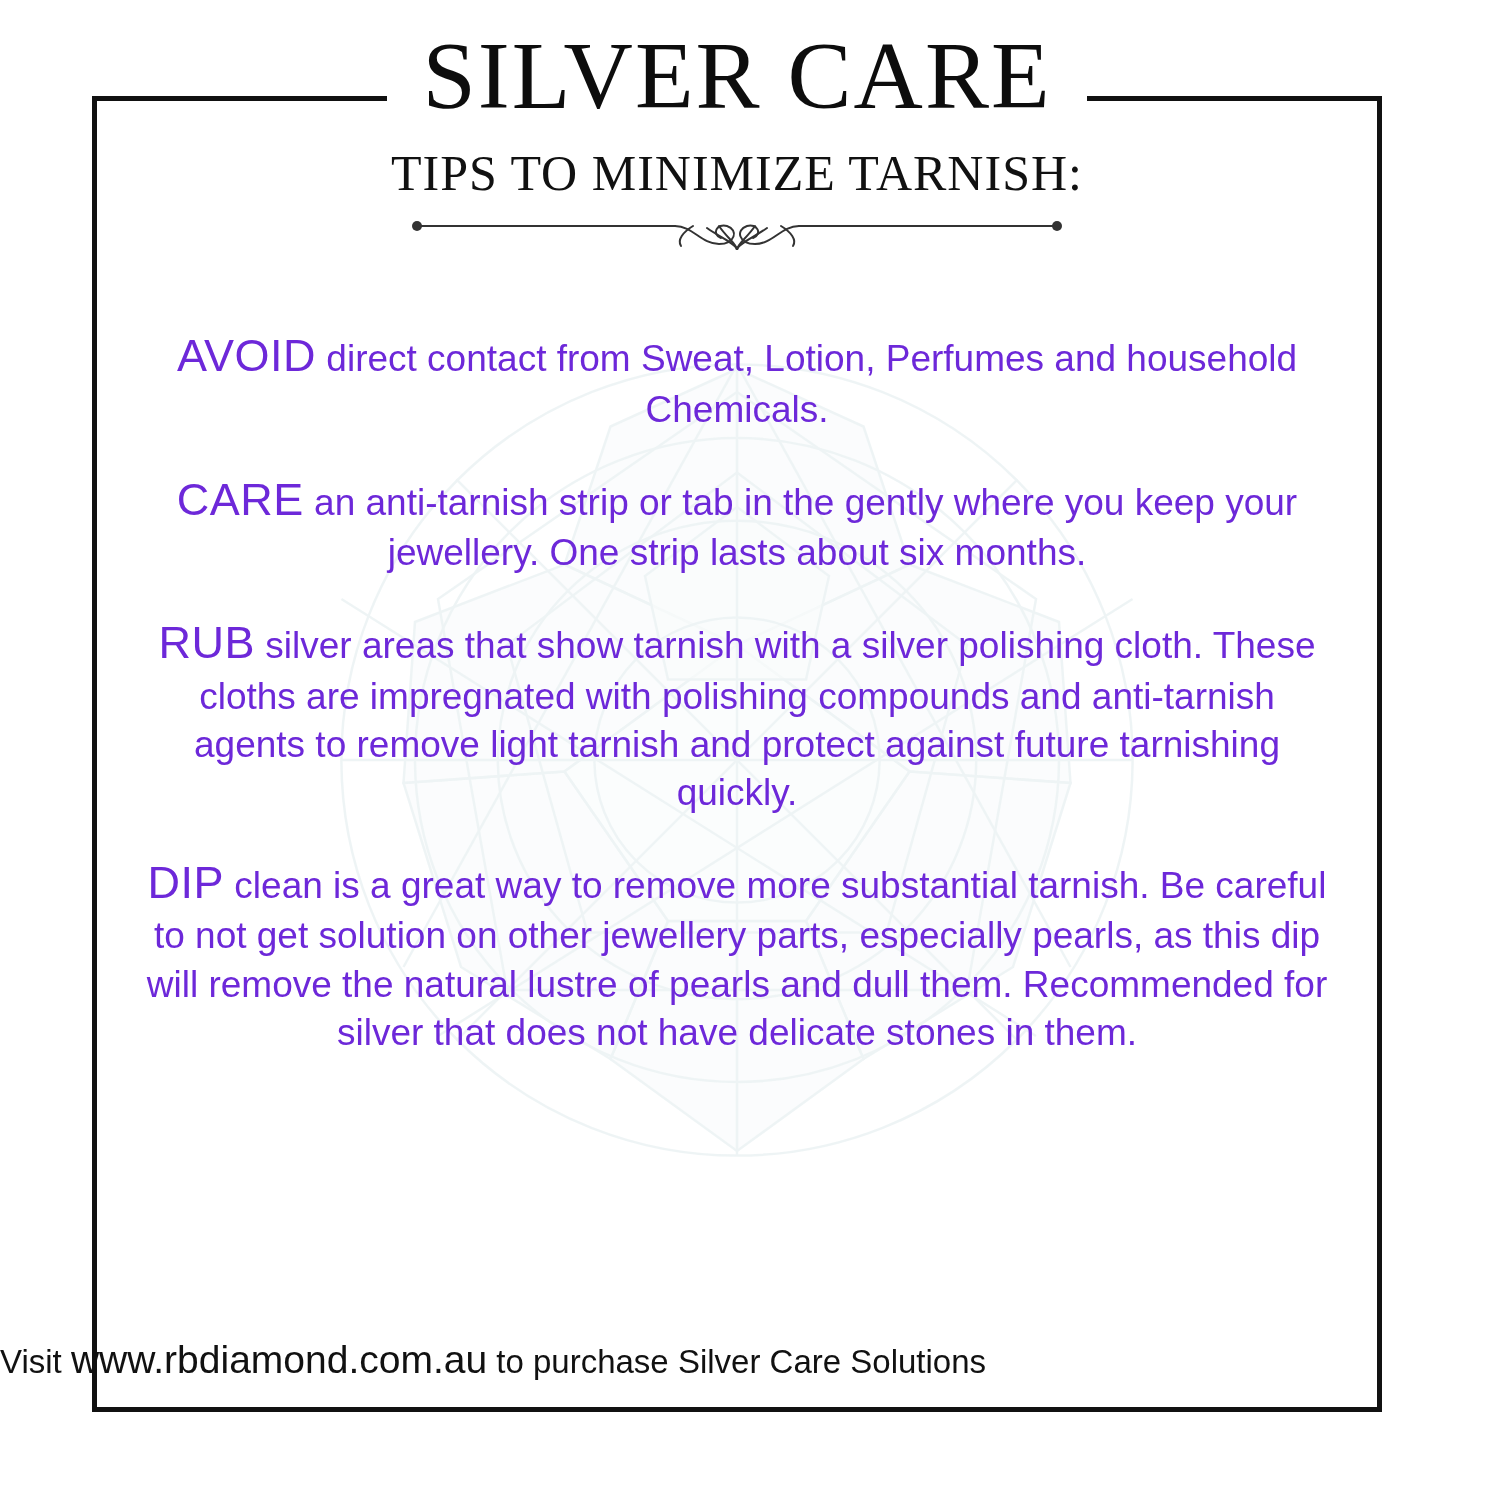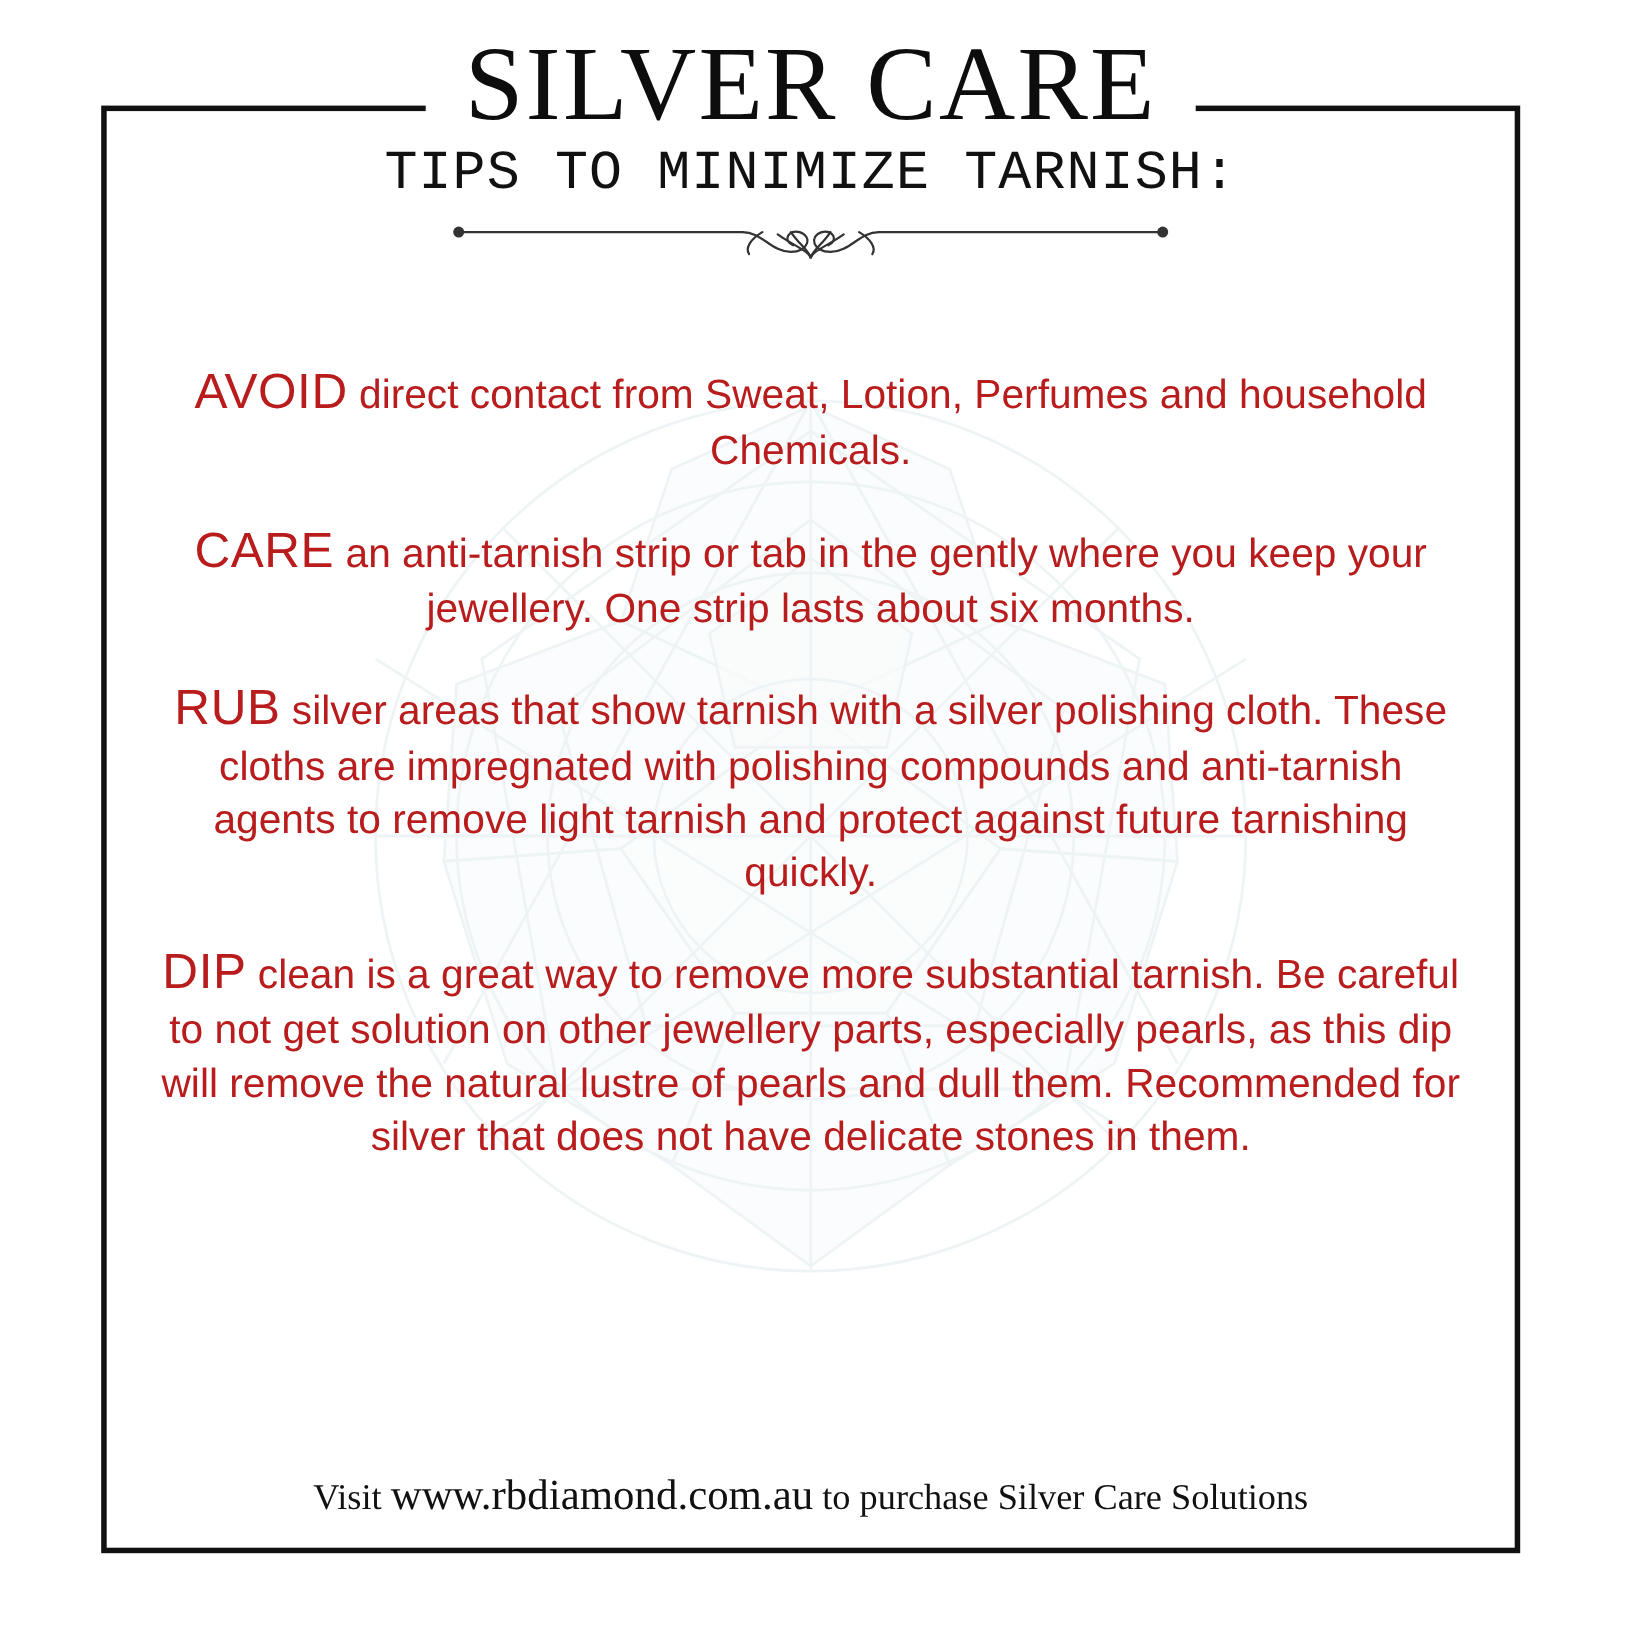--- a/index.html
+++ b/index.html
@@ -65,22 +65,22 @@
     font-size: 96px;
     line-height: 1.0;
     letter-spacing: 2px;
     color: #0d0d0d;
     padding: 0 18px;
     background: #ffffff;
   }
   .subtitle {
     position: relative;
     z-index: 3;
-    margin-top: 6px;
-    font-family: Liberation Mono, monospace;
+    margin-top: 20px;
+    font-family: Liberation Serif, serif;
     font-size: 50px;
     letter-spacing: 1px;
     color: #111111;
     background: transparent;
   }
 
   
   .divider {
     position: relative;
     z-index: 3;
@@ -94,35 +94,34 @@
     left: 140px;
     right: 140px;
     top: 290px;
     z-index: 3;
   }
 
   .tip {
     text-align: center;
     font-size: 37px;
     line-height: 1.30;
-    color: #b91c1c;
+    color: #6d28d9;
     margin-bottom: 26px;
   }
   .tip .kw {
     font-size: 45px;
     letter-spacing: 0.5px;
   }
 
   .footer {
     position: absolute;
     left: 0;
     right: 0;
     bottom: 118px;
-    text-align: center;
-    font-family: Liberation Serif, serif;
+    font-family: Liberation Sans, sans-serif;
     font-size: 33px;
     color: #111111;
     z-index: 3;
   }
   .footer .site {
     font-size: 39px;
   }
 </style>
 </head>
 <body>

